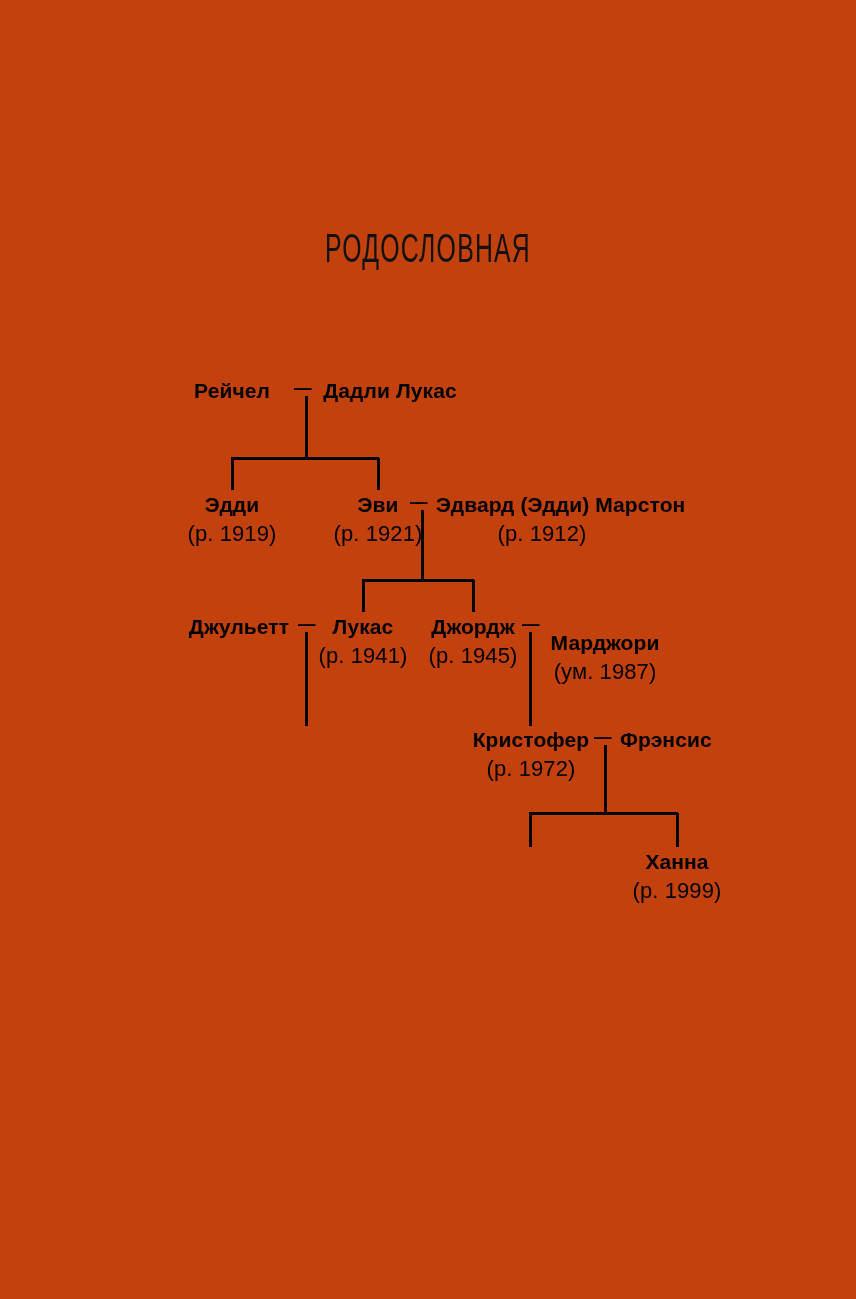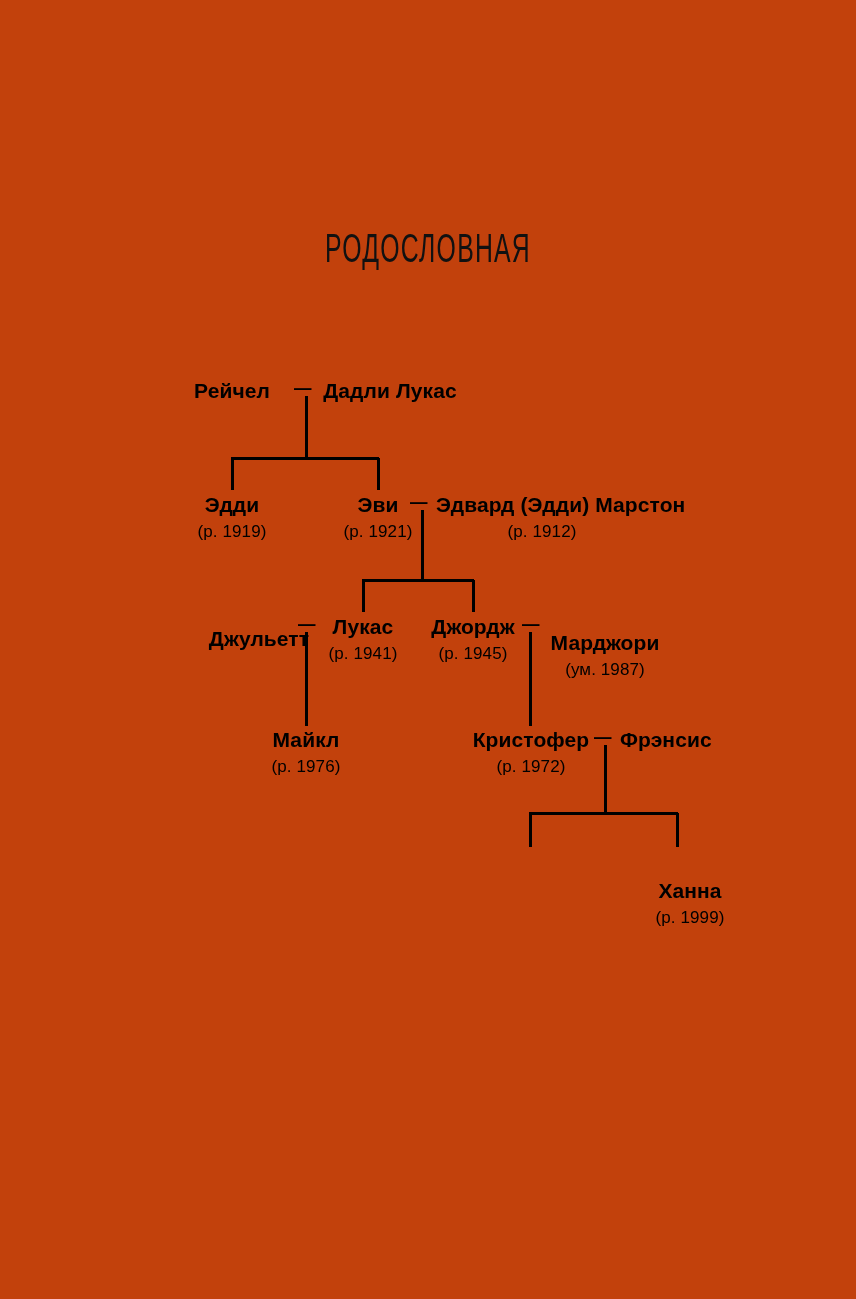--- a/index.html
+++ b/index.html
@@ -55,21 +55,21 @@
   .node .nm {
     display: block;
     font-size: 21px;
     font-weight: bold;
     color: #000000;
     letter-spacing: 0.1px;
   }
   .node .yr {
     display: block;
     margin-top: 8px;
-    font-size: 17px;
+    font-size: 22px;
     font-weight: normal;
     color: #000000;
     letter-spacing: 0.1px;
   }
   .node .yr:empty { display: none; }
 
   
   .dash {
     position: absolute;
     font-size: 17.5px;
@@ -132,21 +132,21 @@
     <span class="yr">(р. 1921)</span>
   </div>
 
   <div class="dash" style="left:410px; top:494px;">—</div>
 
   <div class="node" style="left:436px; top:494px; width:212px;">
     <span class="nm">Эдвард (Эдди) Марстон</span>
     <span class="yr">(р. 1912)</span>
   </div>
 
-  <div class="node" style="left:203px; top:616px; width:112px;margin-top:12px;">
+  <div class="node" style="left:183px; top:616px; width:112px;">
     <span class="nm">Джульетт</span>
 
   </div>
 
   <div class="dash" style="left:298px; top:616px;">—</div>
 
   <div class="node" style="left:305px; top:616px; width:116px;">
     <span class="nm">Лукас</span>
     <span class="yr">(р. 1941)</span>
   </div>
@@ -156,36 +156,32 @@
     <span class="yr">(р. 1945)</span>
   </div>
 
   <div class="dash" style="left:522px; top:616px;">—</div>
 
   <div class="node" style="left:546px; top:632px; width:118px;">
     <span class="nm">Марджори</span>
     <span class="yr">(ум. 1987)</span>
   </div>
 
-  <div class="node" style="left:246px; top:729px; width:120px;">
-    <span class="nm">Майкл</span>
-    <span class="yr">(р. 1976)</span>
-  </div>
 
   <div class="node" style="left:466px; top:729px; width:130px;">
     <span class="nm">Кристофер</span>
     <span class="yr">(р. 1972)</span>
   </div>
 
   <div class="dash" style="left:594px; top:729px;">—</div>
 
   <div class="node" style="left:620px; top:729px; width:110px; text-align:left;">
     <span class="nm">Фрэнсис</span>
 
   </div>
 
 
-  <div class="node" style="left:630px; top:851px; width:120px;margin-top:29px;">
+  <div class="node" style="left:617px; top:851px; width:120px;">
     <span class="nm">Ханна</span>
     <span class="yr">(р. 1999)</span>
   </div>
 
 </div>
 
 </body></html>

